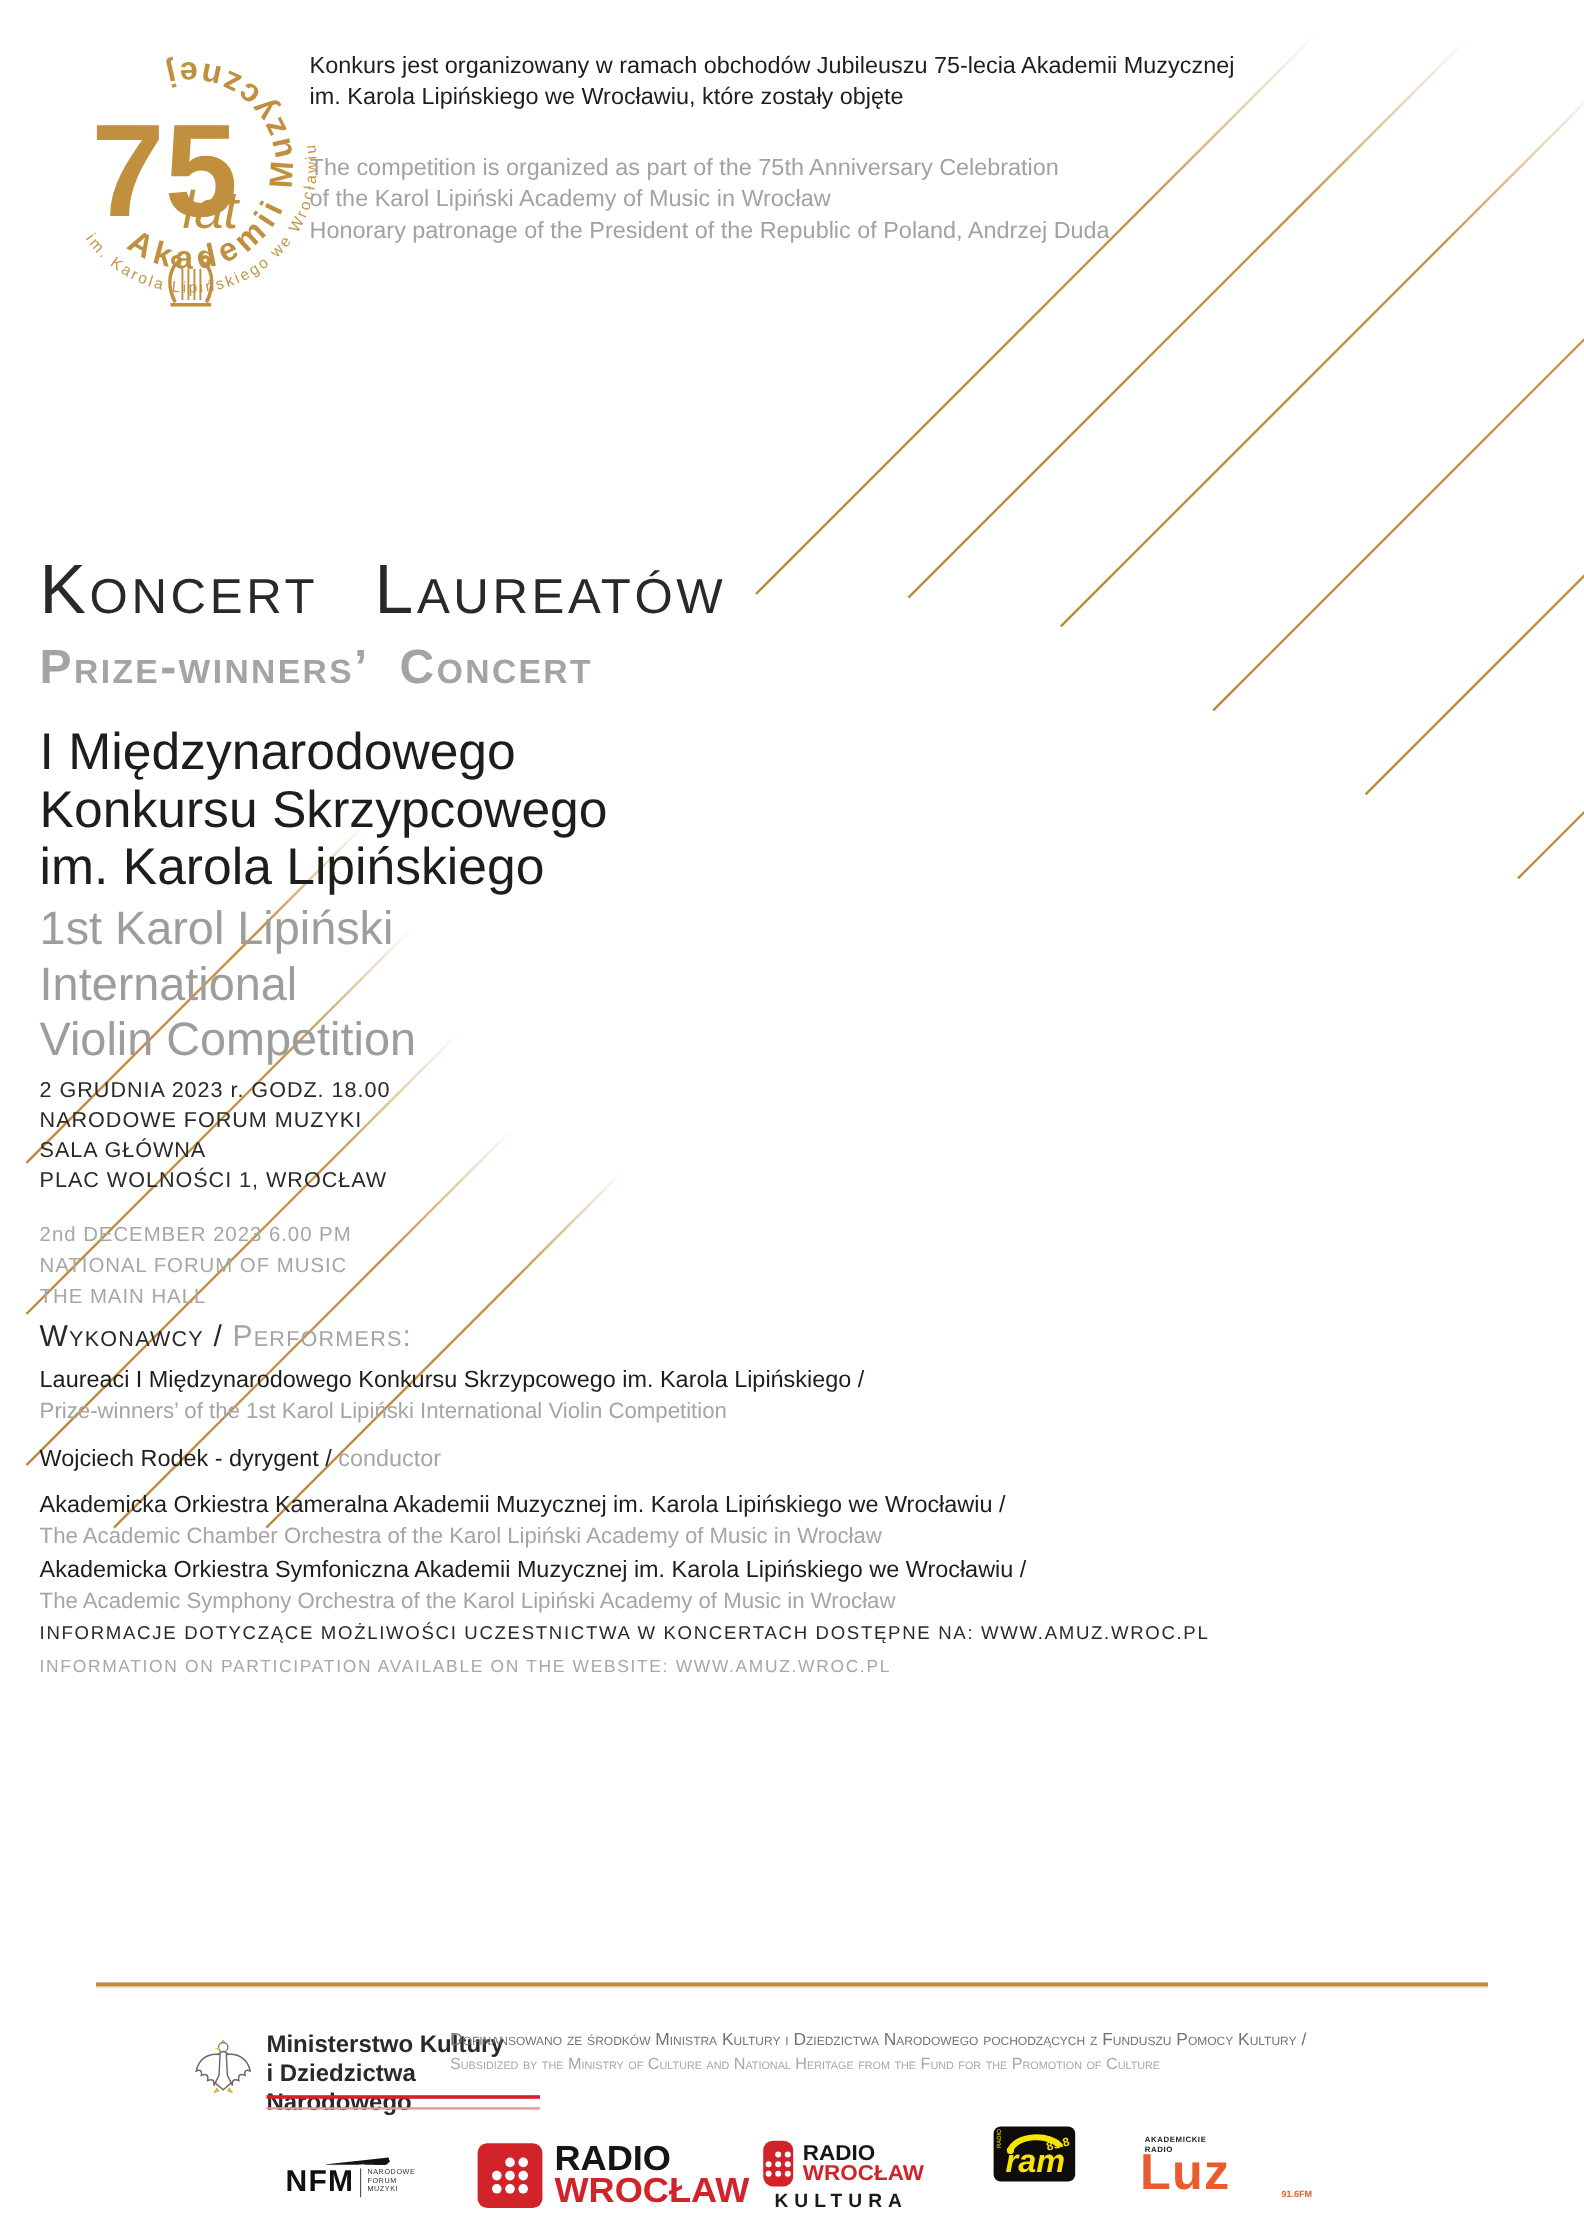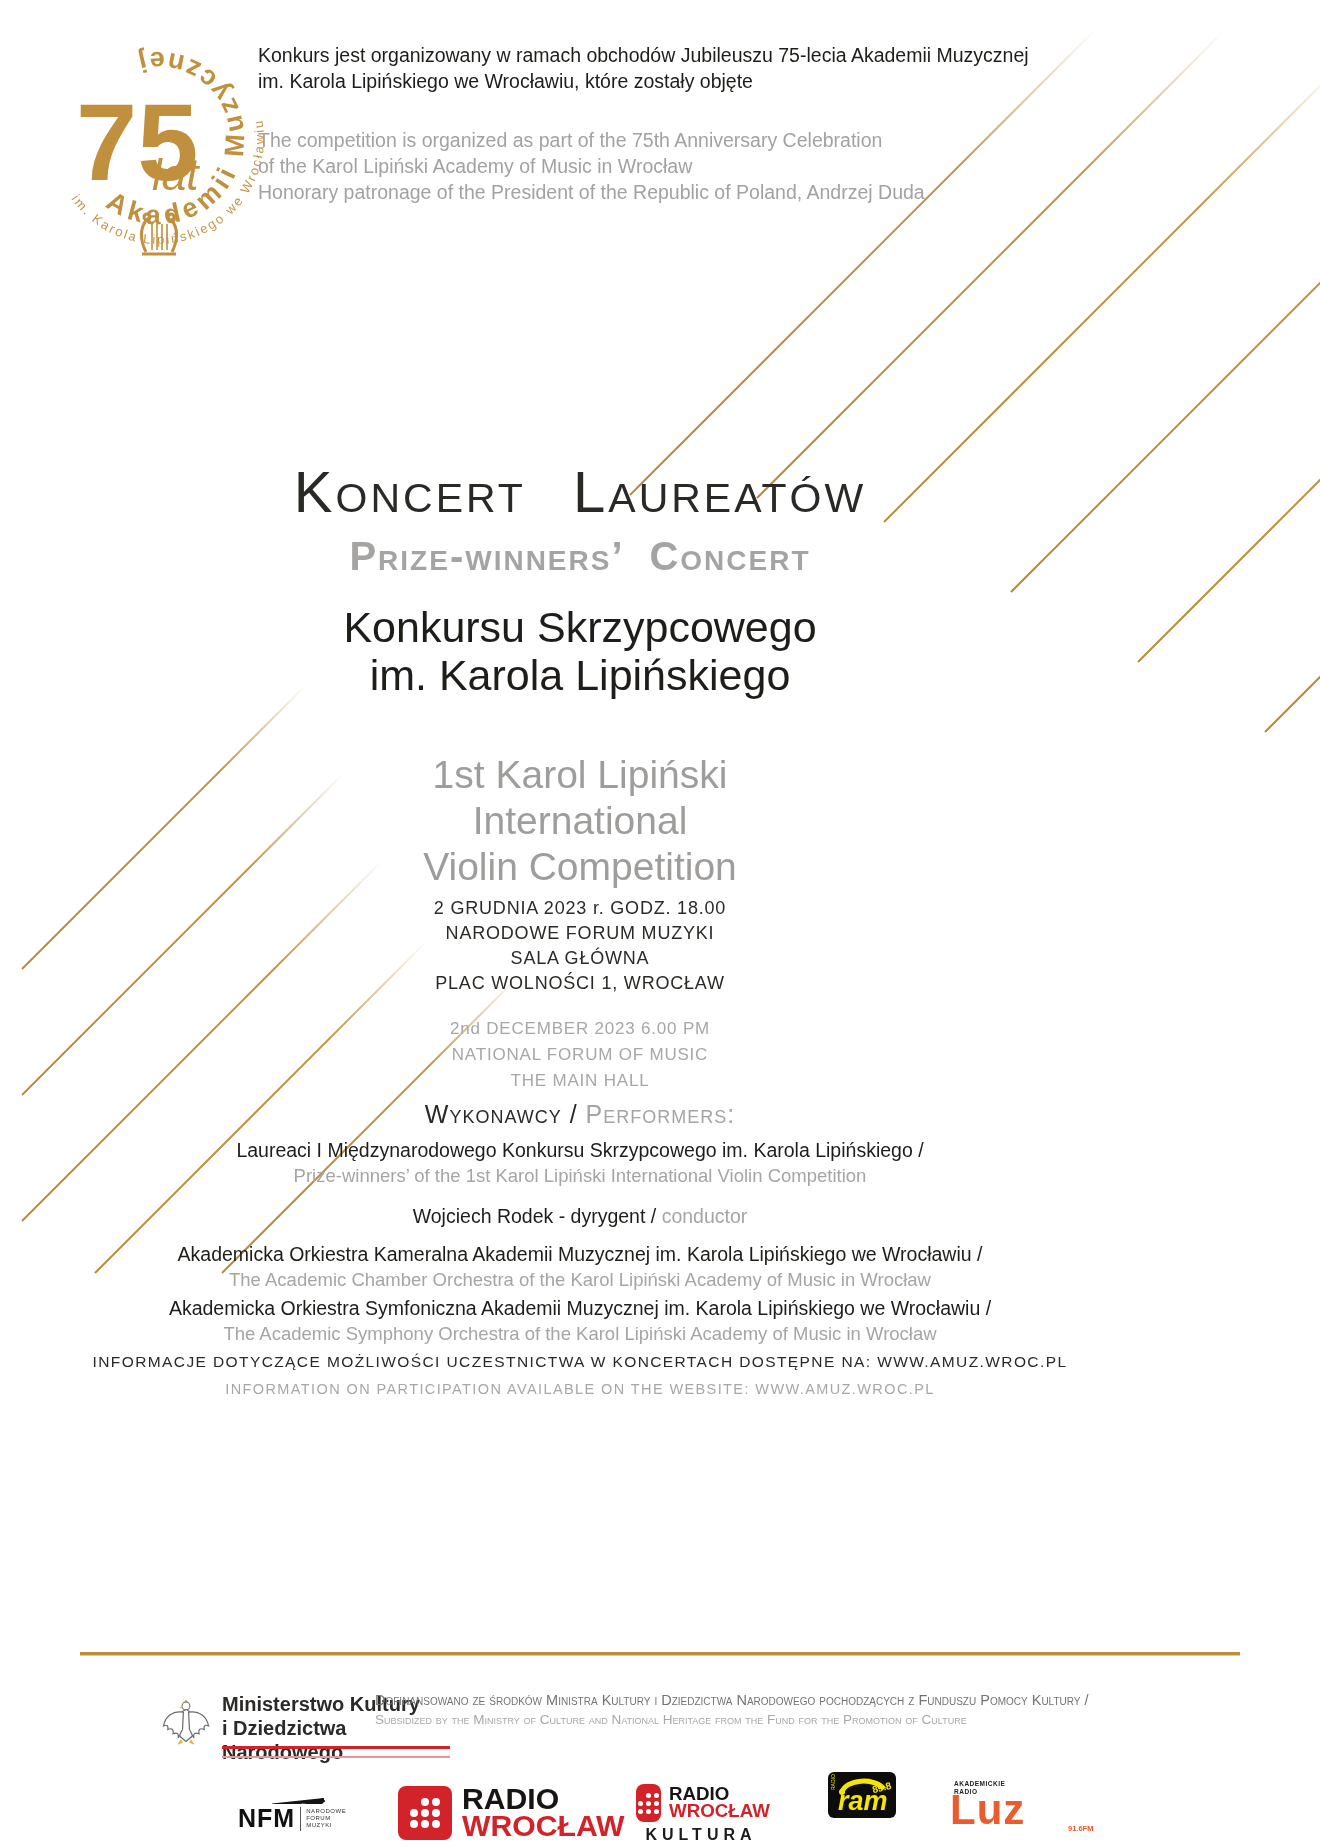--- a/index.html
+++ b/index.html
@@ -24,21 +24,21 @@
   
   .logo75{position:absolute;left:36px;top:20px;width:240px;height:240px;}
 
   
   .patronage{position:absolute;left:258px;top:42px;width:780px;}
   .patronage p{margin:0;font-size:19.5px;line-height:26px;color:#1f1d1a;}
   .patronage .en p{color:#a3a2a0;}
   .patronage .en{margin-top:33px;}
 
   
-  .col{position:absolute;left:15px;width:1130px;text-align:center;}
+  .col{position:absolute;left:33px;width:1130px;text-align:left;}
   .sc{font-variant:small-caps;}
   .title-pl{top:458px;font-size:58px;letter-spacing:3px;word-spacing:28px;color:#2b2926;}
   .title-en{top:534px;font-size:40px;letter-spacing:2px;word-spacing:14px;color:#a5a4a2;font-weight:bold;}
   .comp-pl{top:603px;font-size:43px;line-height:48px;color:#1f1d1a;}
   .comp-en{top:752px;font-size:39px;line-height:46px;color:#9e9d9b;}
   .event-pl{top:896px;font-size:18px;line-height:25px;letter-spacing:0.8px;color:#2c2a26;}
   .event-en{top:1016px;font-size:17px;line-height:26px;letter-spacing:0.8px;color:#a7a7a6;}
   .perf-head{top:1100px;font-size:25px;letter-spacing:1px;}
   .perf-head .pl{color:#2b2926;}
   .perf-head .en{color:#a5a4a2;}
@@ -155,20 +155,21 @@
       <p>The competition is organized as part of the 75th Anniversary Celebration</p>
       <p>of the Karol Lipiński Academy of Music in Wrocław</p>
       <p>Honorary patronage of the President of the Republic of Poland, Andrzej Duda</p>
     </div>
   </div>
 
   <div class="col title-pl sc">Koncert Laureatów</div>
   <div class="col title-en sc">Prize-winners’ Concert</div>
 
   <div class="col comp-pl">
+    <div>I Międzynarodowego</div>
     <div>Konkursu Skrzypcowego</div>
     <div>im. Karola Lipińskiego</div>
   </div>
   <div class="col comp-en">
     <div>1st Karol Lipiński</div>
     <div>International</div>
     <div>Violin Competition</div>
   </div>
 
   <div class="col event-pl">

